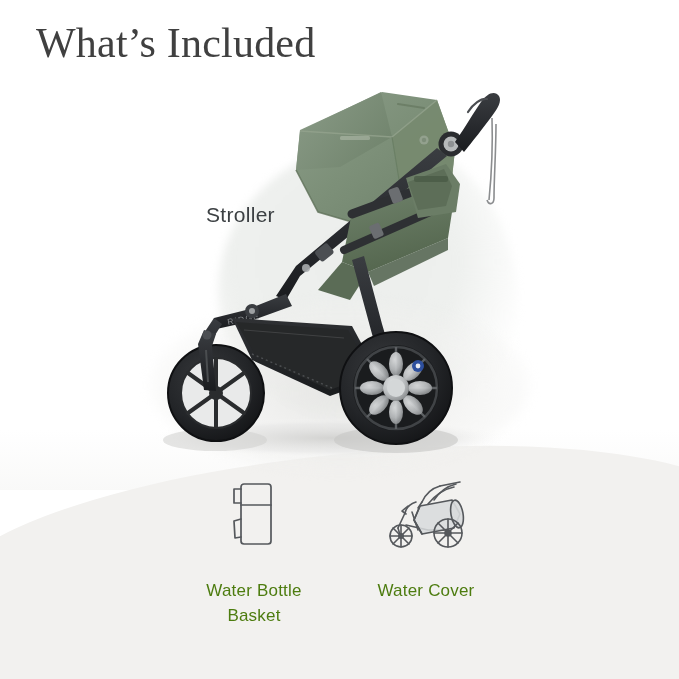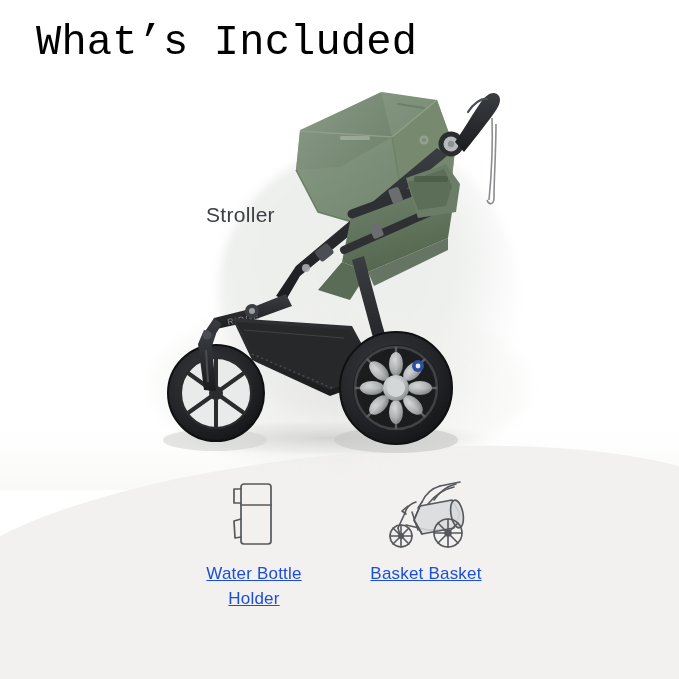--- a/index.html
+++ b/index.html
@@ -57,24 +57,24 @@
     background: radial-gradient(ellipse at 50% 55%, rgba(228,228,226,0.85) 0%, rgba(240,240,238,0.5) 55%, rgba(255,255,255,0) 85%);
     border-radius: 50%;
     filter: blur(6px);
   }
 
   
   .title {
     position: absolute;
     left: 36px;
     top: 20px;
-    font-family: Liberation Mono, monospace;
+    font-family: Liberation Serif, serif;
     font-size: 42px;
     line-height: 1.1;
-    color: #000000;
+    color: #404040;
     letter-spacing: 0.2px;
     white-space: nowrap;
   }
 
   
   .callout-stroller {
     position: absolute;
     left: 206px;
     top: 203px;
     font-family: "Liberation Sans", sans-serif;
@@ -107,28 +107,27 @@
     position: absolute;
     text-align: center;
   }
   .acc-icon {
     height: 72px;
     display: flex;
     align-items: flex-end;
     justify-content: center;
   }
   .acc-label {
-    margin-top: 12px;
+    margin-top: 29px;
     font-family: "Liberation Sans", sans-serif;
     font-size: 17px;
     font-weight: 300;
     line-height: 1.45;
-    color: #1d4ed8;
+    color: #4d7c0f;
     letter-spacing: 0.2px;
-    text-decoration: underline;
   }
   .acc-bottle { left: 178px; top: 0; width: 152px; }
   .acc-basket { left: 350px; top: 0; width: 152px; }
 </style>
 </head>
 <body>
 
 <div id="stage">
 
   <div class="bg-lower-fade"></div>
@@ -335,21 +334,21 @@
             <line x1="20" y1="27" x2="50" y2="27"></line>
 
             <path d="M20 11 L13 11 L13 25 L20 25"></path>
 
             <path d="M20 41 L13 43 L14 60 L20 59"></path>
           </g>
         </svg>
       </div>
       <div class="acc-label">
         <div>Water Bottle</div>
-        <div>Holder</div>
+        <div>Basket</div>
       </div>
     </div>
 
     <div class="acc acc-basket">
       <div class="acc-icon">
         <svg width="96" height="72" viewBox="0 0 96 72" xmlns="http://www.w3.org/2000/svg" aria-hidden="true">
           <g fill="none" stroke="#55585c" stroke-width="1.6" stroke-linejoin="round" stroke-linecap="round">
 
             <path d="M56 22 C 62 13, 70 8, 78 6"></path>
             <path d="M50 26 C 58 16, 66 11, 76 9"></path>
@@ -373,19 +372,19 @@
             <path d="M23 47 L23 69 M12 58 L34 58 M15 50 L31 66 M31 50 L15 66"></path>
 
             <circle cx="70" cy="55" r="14"></circle>
             <path d="M70 41 L70 69 M56 55 L84 55 M60 45 L80 65 M80 45 L60 65"></path>
             <circle cx="70" cy="55" r="3" fill="#55585c"></circle>
             <circle cx="23" cy="58" r="2.2" fill="#55585c"></circle>
           </g>
         </svg>
       </div>
       <div class="acc-label">
-        <div>Basket Basket</div>
+        <div>Water Cover</div>
       </div>
     </div>
 
   </div>
 
 </div>
 
 </body></html>

